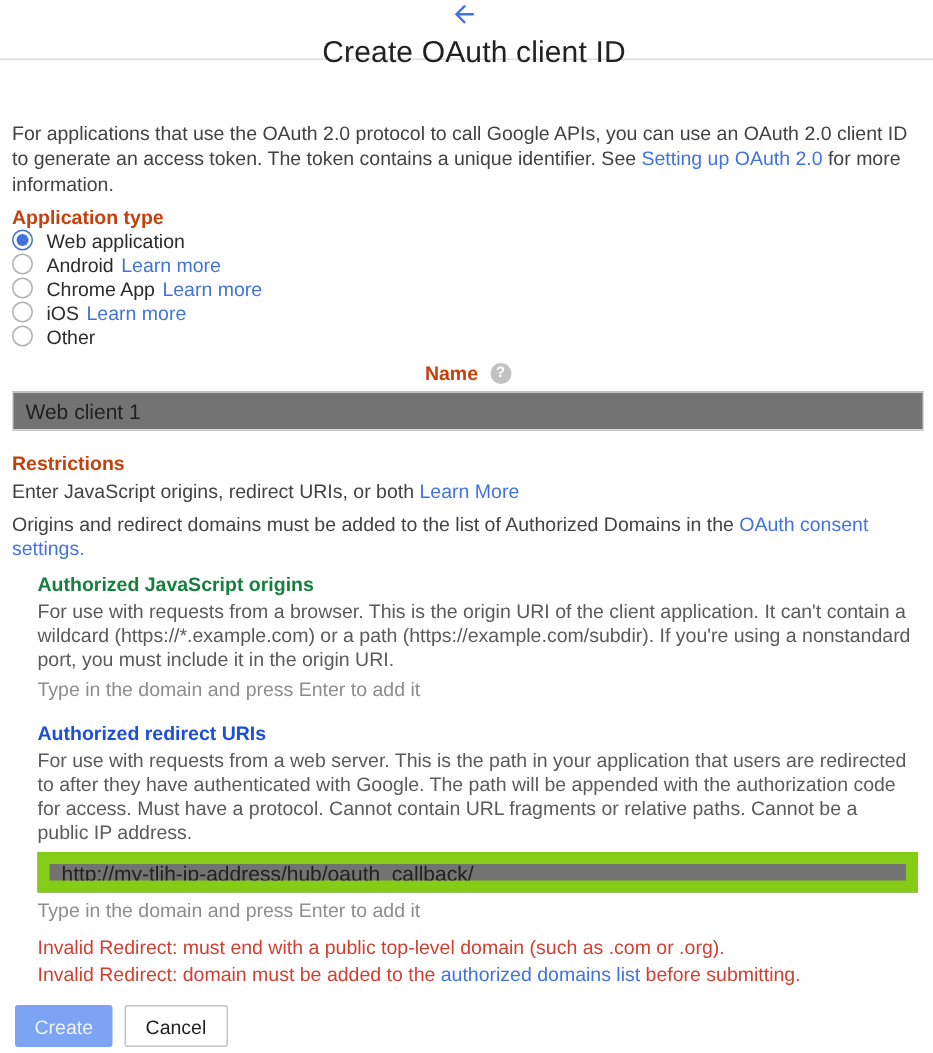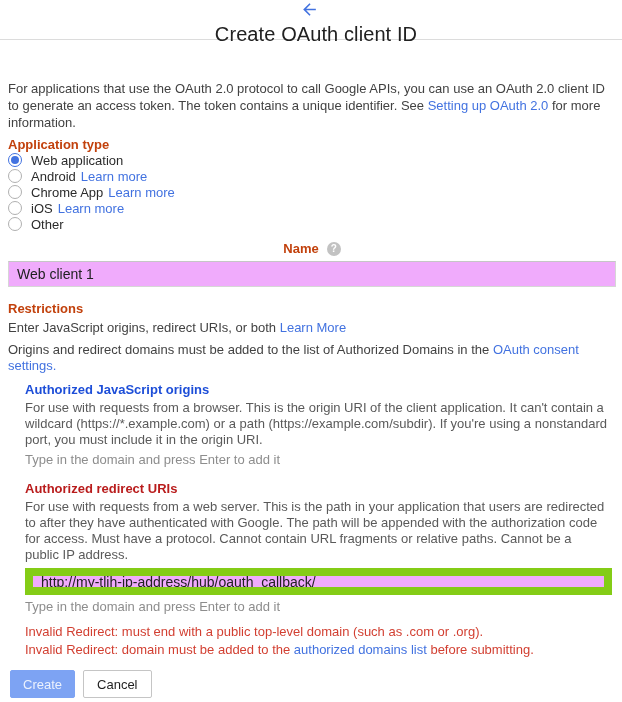--- a/index.html
+++ b/index.html
@@ -24,32 +24,32 @@
   .bold-label { font-size: 13px; font-weight: 700; color: #c2410c; line-height: 15px; }
   .radio-row { display: flex; align-items: center; height: 16px; font-size: 13px; color: #2b2b2b; cursor: pointer; }
   .radio { width: 14px; height: 14px; border-radius: 50%; border: 1px solid #b0b0b0; margin-right: 9px; position: relative; flex: 0 0 auto; background: #fff; }
   .radio.selected { border-color: #4272e0; }
   .radio.selected::after { content: ""; position: absolute; left: 2px; top: 2px; width: 8px; height: 8px; border-radius: 50%; background: #4272e0; }
   .radio-row a.link { margin-left: 5px; }
 
   
   .field-label-row { margin-top: 9px; display: flex; align-items: center; justify-content: center; }
   .help-icon { width: 14px; height: 14px; border-radius: 50%; background: #c2c2c2; color: #fff; font-size: 10px; font-weight: 700; display: flex; align-items: center; justify-content: center; margin-left: 8px; cursor: default; }
-  .text-input { display: block; width: 100%; margin-top: 5px; height: 26px; border: 1px solid #d6d6d6; border-top-color: #c6c6c6; font-family: "Liberation Sans", sans-serif; font-size: 14px; color: #212121; padding: 0 8px; outline: none; background: #f0abfc; }
+  .text-input { display: block; width: 100%; margin-top: 5px; height: 26px; border: 1px solid #d6d6d6; border-top-color: #c6c6c6; font-family: "Liberation Sans", sans-serif; font-size: 14px; color: #212121; padding: 0 8px; outline: none; background: #737373; }
 
   
   .restrictions-title { margin-top: 14px; }
   .restrict-line { margin-top: 4px; font-size: 13px; line-height: 16px; color: #424242; }
   .restrict-line + .restrict-line { margin-top: 6px; }
 
   
   .subsection { margin: 8px 4px 0 17px; }
   .subsection.redirect { margin-top: 14px; }
-  .sub-title { font-size: 13px; font-weight: 700; line-height: 15px; color: #1d4ed8; }
-  .sub-title.error-color { color: #b91c1c; }
+  .sub-title { font-size: 13px; font-weight: 700; line-height: 15px; color: #15803d; }
+  .sub-title.error-color { color: #1d4ed8; }
   .sub-desc { margin: 3px 0 0 0; font-size: 13px; line-height: 16px; color: #5a5a5a; width: 582px; }
   .subsection .text-input { margin-top: 5px; }
   .text-input.error-border { border: 8px solid #84cc16; height: 27px; }
   .hint { margin-top: 5px; font-size: 13px; line-height: 14px; color: #8d8d8d; }
 
   
   .errors { margin: 9px 4px 0 17px; }
   .error-line { font-size: 13px; line-height: 18px; color: #d23f31; }
 
   

